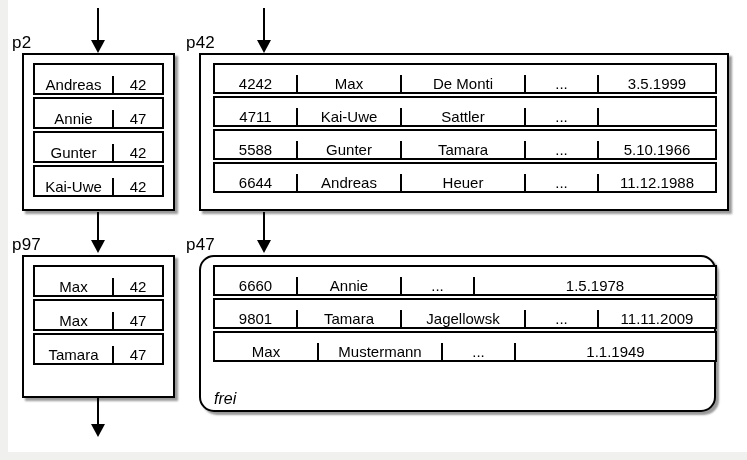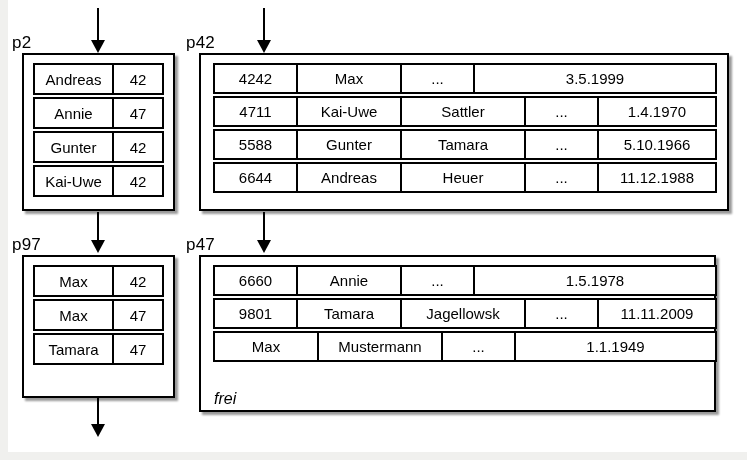--- a/index.html
+++ b/index.html
@@ -30,21 +30,21 @@
   .pagebox {
     position: absolute;
     box-sizing: border-box;
     background: var(--page_fill);
     border: 2px solid var(--line);
     box-shadow: 3px 3px 2px rgba(0,0,0,0.40);
   }
   #box-p2  { left: 22px;  top: 53px;  width: 153px; height: 158px; }
   #box-p42 { left: 199px; top: 53px;  width: 530px; height: 158px; }
   #box-p97 { left: 22px;  top: 255px; width: 153px; height: 143px; }
-  #box-p47 { left: 199px; top: 255px; width: 517px; height: 157px; }
+  #box-p47 { left: 199px; top: 255px; width: 517px; height: 157px; border-radius: 15px; }
 
   .plabel {
     position: absolute;
     font-size: 17px;
     font-weight: 500;
     letter-spacing: 0.2px;
   }
   #label-p2  { left: 12px;  top: 33px; }
   #label-p42 { left: 186px; top: 33px; }
   #label-p97 { left: 12px;  top: 235px; }
@@ -54,20 +54,21 @@
   .ptable { position: absolute; }
   .small.ptable { left: 9px;  top: 8px; width: 131px; }
   .big.ptable   { left: 12px; top: 8px; width: 504px; }
 
   .trow {
     display: flex;
     box-sizing: border-box;
     border: 2px solid var(--line);
     margin-bottom: 2px;
     background: var(--page_fill);
+    align-items: flex-end;
   }
   .small .trow { height: 32px; }
   .big   .trow { height: 31px; }
   .trow:last-child { margin-bottom: 0; }
 
   .cell {
     display: flex;
     align-items: center;
     justify-content: center;
     box-sizing: border-box;
@@ -171,29 +172,29 @@
         <div class="cell c1">42</div>
       </div>
     </div>
   </div>
 
   <div class="pagebox" id="box-p42">
     <div class="ptable big">
       <div class="trow">
         <div class="cell c0">4242</div>
         <div class="cell c1">Max</div>
+        <div class="cell c2">De Monti</div>
         <div class="cell c3">...</div>
         <div class="cell c4">3.5.1999</div>
       </div>
       <div class="trow">
         <div class="cell c0">4711</div>
         <div class="cell c1">Kai-Uwe</div>
         <div class="cell c2">Sattler</div>
         <div class="cell c3">...</div>
-        <div class="cell c4">1.4.1970</div>
       </div>
       <div class="trow">
         <div class="cell c0">5588</div>
         <div class="cell c1">Gunter</div>
         <div class="cell c2">Tamara</div>
         <div class="cell c3">...</div>
         <div class="cell c4">5.10.1966</div>
       </div>
       <div class="trow">
         <div class="cell c0">6644</div>

